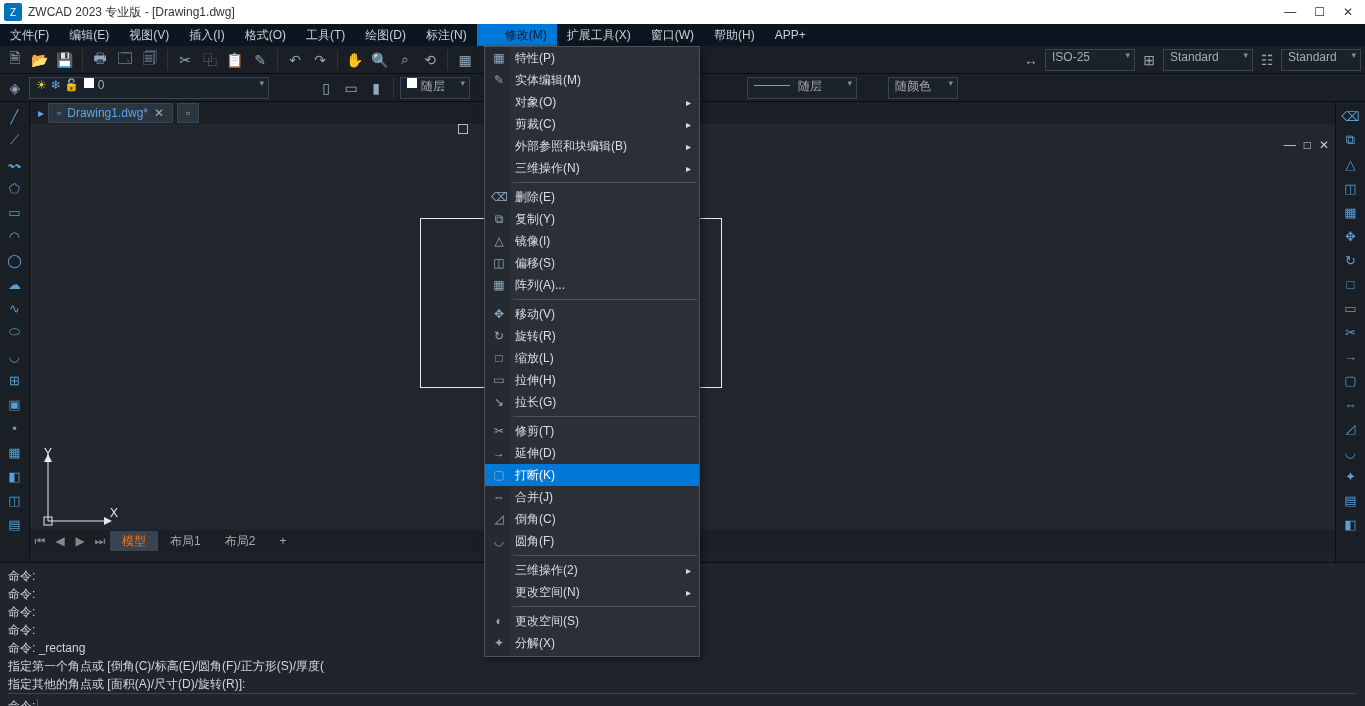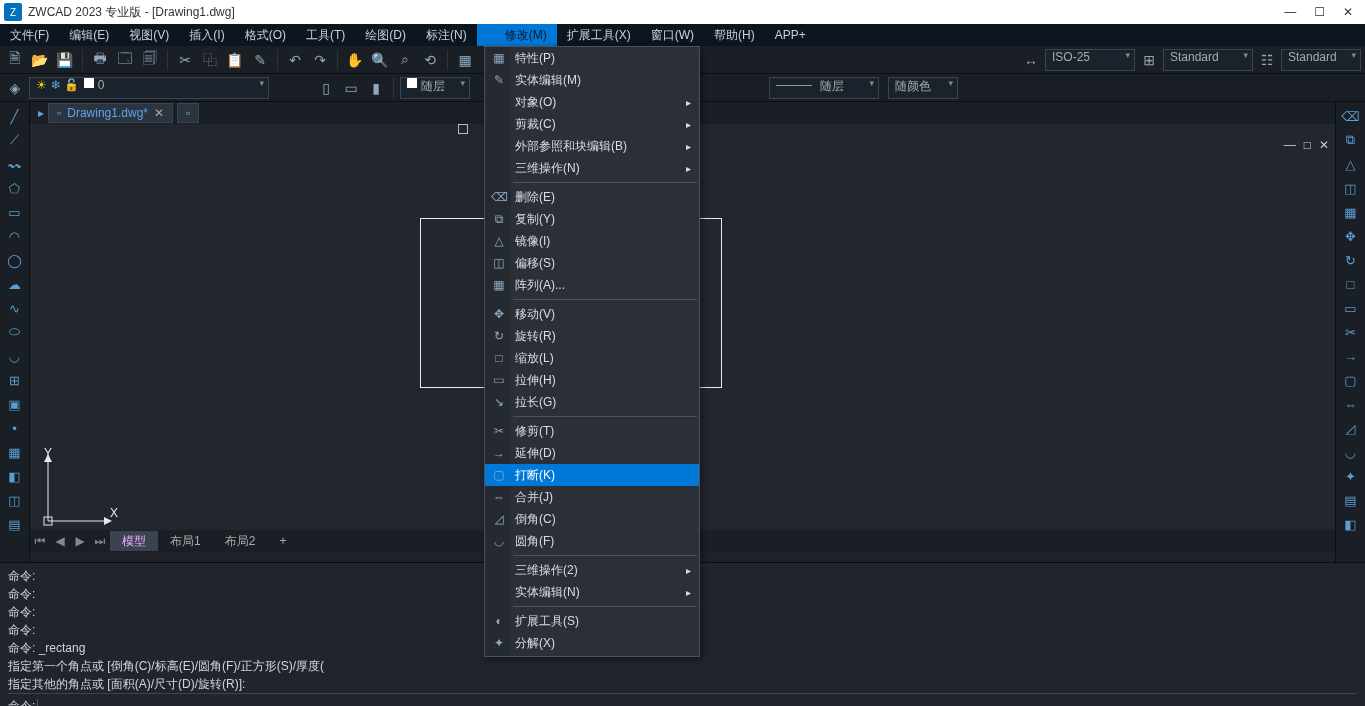--- a/index.html
+++ b/index.html
@@ -34,21 +34,21 @@
 
 .canvas { position: relative; height: 406px; background: #22262e; }
 .rect-shape { position: absolute; left: 390px; top: 94px; width: 302px; height: 170px; border: 1px solid #e8e8e8; }
 .rect-handle { position:absolute; left:428px; top:0px; width:10px; height:10px; border:1px solid #bbb; background:transparent; }
 .ucs { position: absolute; left: 8px; bottom: 4px; color: #e8e8e8; font-size: 11px; }
 .panel-controls { position: absolute; right: 6px; top: 14px; color: #ccc; display: flex; gap: 8px; font-size: 12px; }
 
 .layout-tabs { height: 22px; background: #1a1f26; display: flex; align-items: center; }
 .lt-nav { width: 20px; text-align: center; color: #888; cursor: pointer; }
 .lt-tab { padding: 0 12px; height: 20px; display: flex; align-items: center; color: #aaa; cursor: pointer; }
-.lt-tab.active { background: #3a4450; color: #f0abfc; }
+.lt-tab.active { background: #3a4450; color: #f97316; }
 
 .cmdwin { height: 150px; background: #20252c; border-top: 1px solid #0a0d11; padding: 4px 8px; color: #cfd6dd; font-size: 13px; line-height: 18px; overflow: hidden; display:flex; flex-direction:column; }
 .cmdwin .history { flex:1; white-space: pre-wrap; }
 .cmdwin .input-line { display:flex; align-items:center; border-top:1px solid #3a4450; padding-top:3px; }
 .cmdwin .input-line input { flex:1; background:transparent; border:none; outline:none; color:#cfd6dd; font-size:13px; border-left:1px solid #555; margin-left:2px; padding-left:2px;}
 
 
 .dropdown { position: absolute; left: 484px; top: 46px; width: 216px; background: #2a3036; border: 1px solid #4a525a; box-shadow: 2px 2px 6px rgba(0,0,0,0.5); z-index: 100; padding-bottom:2px;}
 .dd-row { height: 22px; display: flex; align-items: center; padding-left: 30px; position: relative; color: #d8dde2; cursor: pointer; }
 .dd-row.highlight { background: #0078d7; color: #fff; }
@@ -143,21 +143,21 @@
   <div class="sep"></div>
   <div class="tb-dd" style="min-width:70px">
     <span style="width:10px;height:10px;background:#fff;display:inline-block;margin-right:4px"></span>
     <span>随层</span>
   </div>
   <div style="flex:1"></div>
   <div class="tb-dd" style="min-width:110px">
     <span style="margin-right:8px">———</span>
       <span>随层</span>
   </div>
-  <div class="tb-dd" style="min-width:70px;margin-left:6px">
+  <div class="tb-dd" style="min-width:70px;margin-left:28px">
     <span>随颜色</span>
   </div>
   <div style="width:400px"></div>
 </div>
 
 <div class="main-area">
   <div class="side-toolbar left">
     <div class="side-btn">╱</div>
     <div class="side-btn">⟋</div>
     <div class="side-btn">〰</div>
@@ -351,26 +351,26 @@
       <div class="dd-row">
         <span class="icon">◡</span>
         <span>圆角(F)</span>
       </div>
       <div class="dd-sep"></div>
       <div class="dd-row">
         <span>三维操作(2)</span>
         <span class="arrow">▸</span>
       </div>
       <div class="dd-row">
-        <span>实体编辑(N)</span>
+        <span>更改空间(N)</span>
         <span class="arrow">▸</span>
       </div>
       <div class="dd-sep"></div>
       <div class="dd-row">
         <span class="icon">◐</span>
-        <span>扩展工具(S)</span>
+        <span>更改空间(S)</span>
       </div>
       <div class="dd-row">
         <span class="icon">✦</span>
         <span>分解(X)</span>
       </div>
     </div>
 </div>
 
 </body></html>

